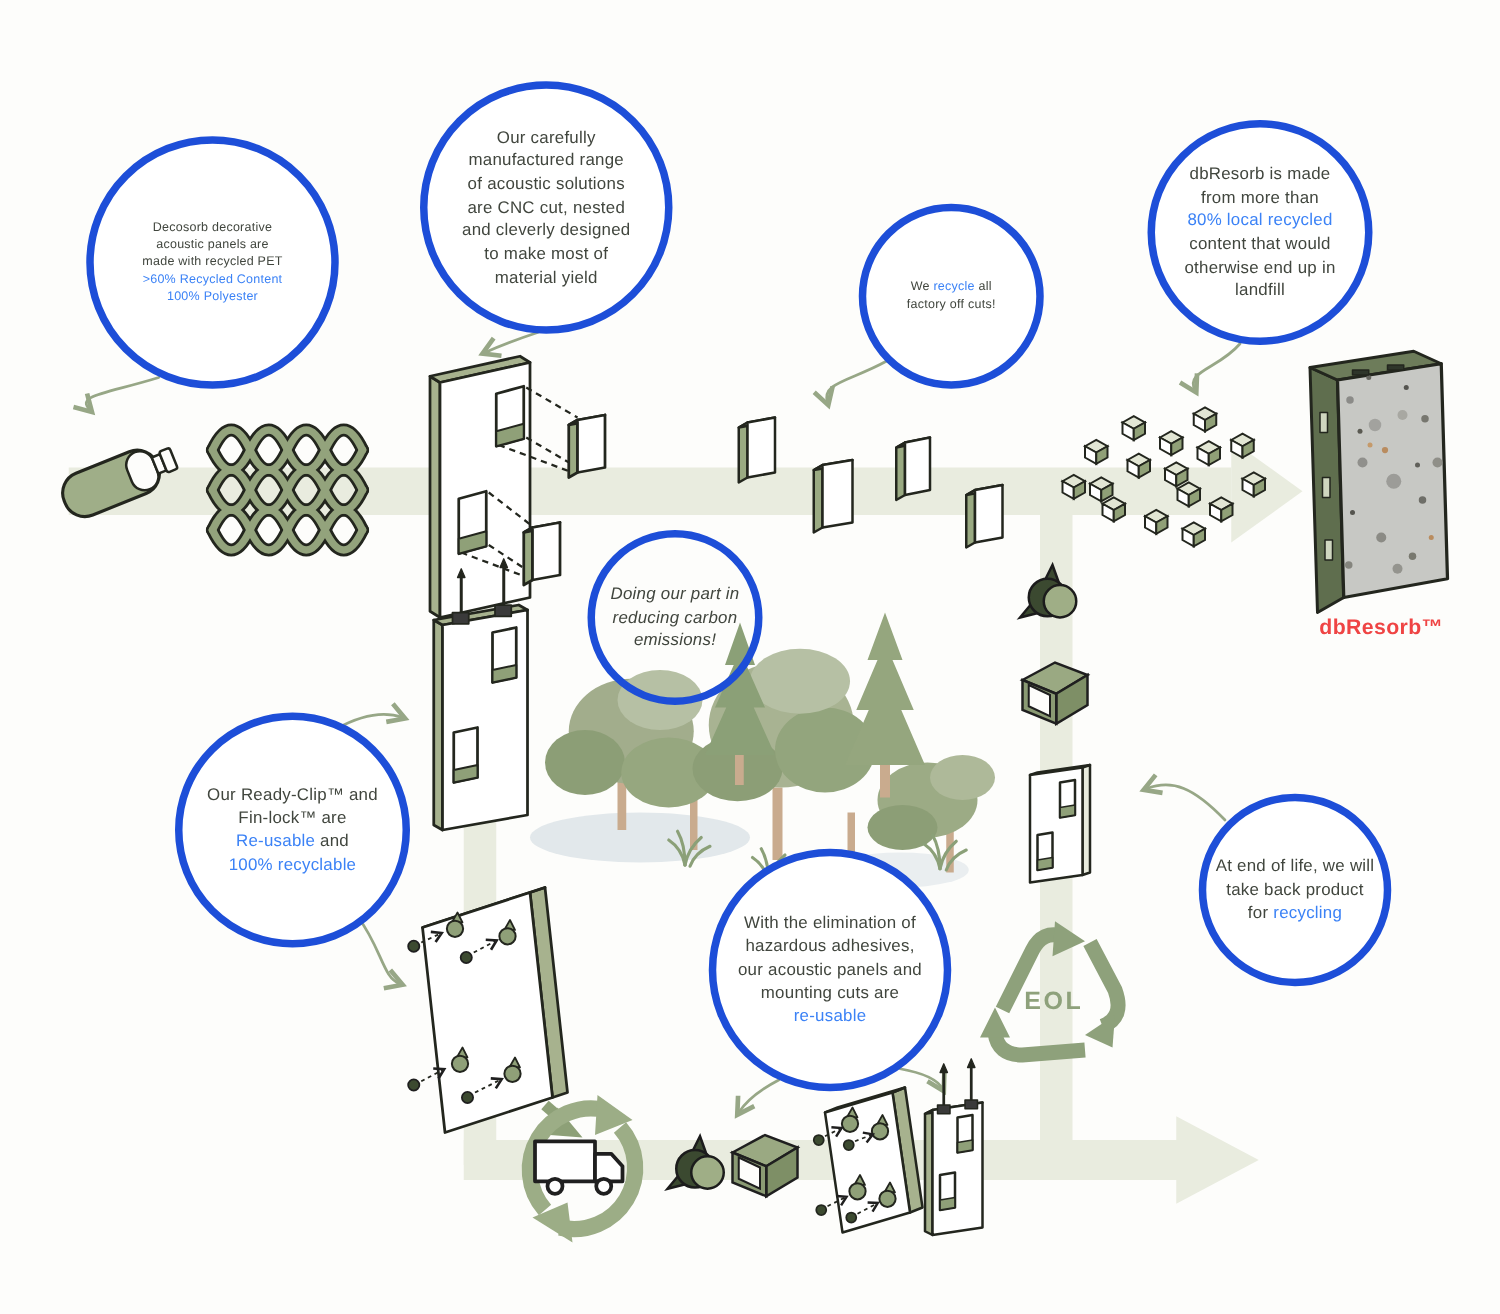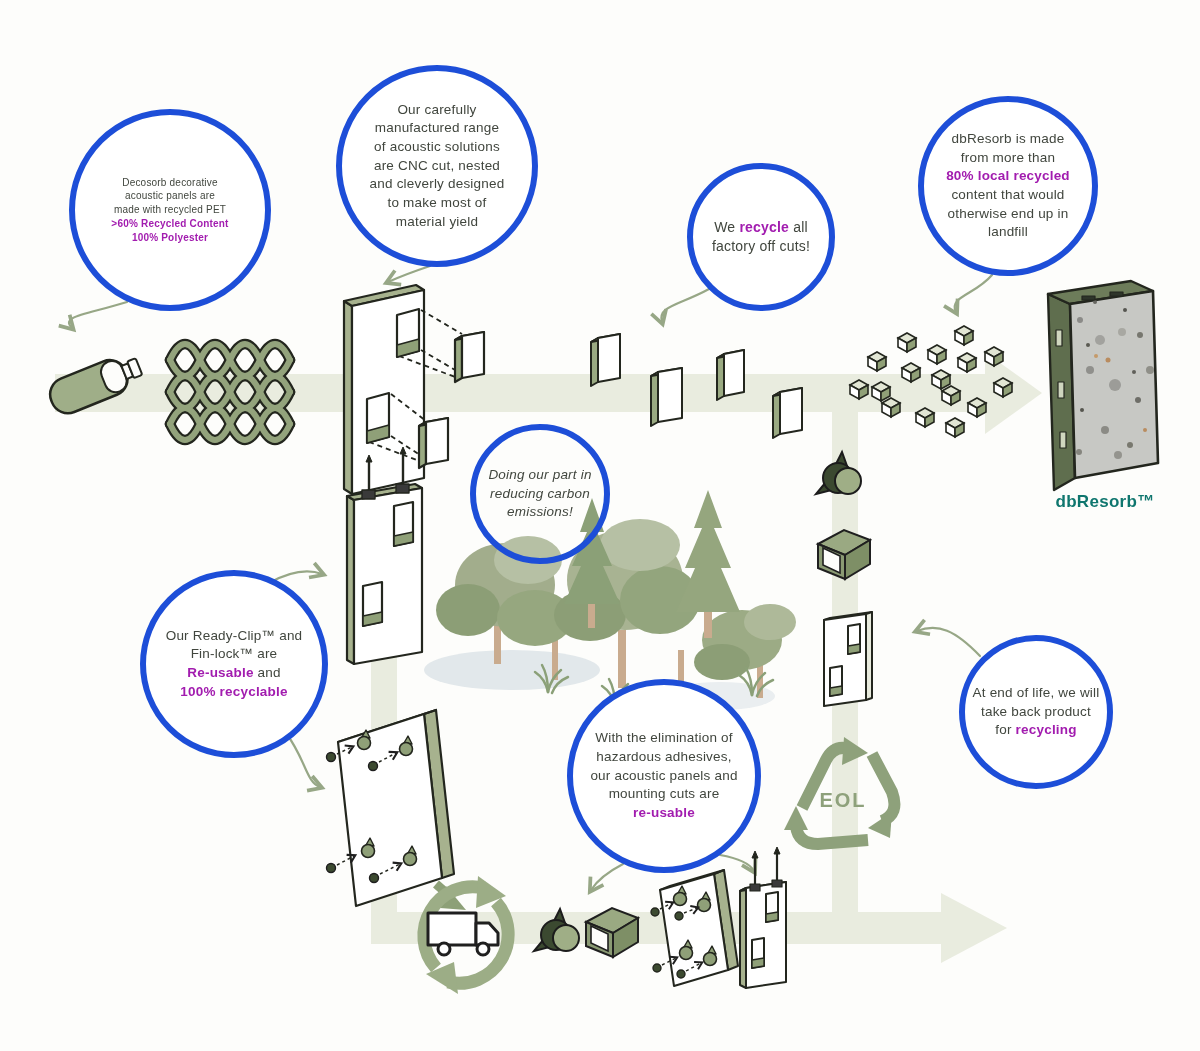--- a/index.html
+++ b/index.html
@@ -11,24 +11,24 @@
   svg text{font-family:"Liberation Sans", sans-serif;}
   #scene{position:absolute;left:0;top:0;}
   .bubble{
     position:absolute;border:6px solid #1d4ed8;border-radius:50%;
     background:#ffffff;display:flex;align-items:center;justify-content:center;
     text-align:center;color:#41463e;box-sizing:border-box;z-index:5;
   }
   .bubble.clear{background:transparent;font-style:italic;}
   .bubble p{margin:0;width:96%;line-height:1.38;letter-spacing:.2px;}
   .bubble .ln{display:block;}
-  .bubble b{color:#a21caf;font-weight:bold;}
+  .bubble b{color:#3b82f6;font-weight:normal;}
   #product-label{
     position:absolute;left:1035px;top:492px;width:140px;text-align:center;
-    font-weight:bold;font-size:17px;color:#0f766e;z-index:5;letter-spacing:.3px;
+    font-weight:bold;font-size:17px;color:#ef4444;z-index:5;letter-spacing:.3px;
   }
 </style>
 </head>
 <body>
 
 <svg id="scene" width="1200" height="1051" viewBox="0 0 1200 1051">
   <defs>
     <marker id="ah" markerWidth="10" markerHeight="10" refX="6" refY="4.5" orient="auto">
       <path d="M1,1 L7,4.5 L1,8" fill="none" stroke="#97a786" stroke-width="1.7"></path>
     </marker>
@@ -391,21 +391,21 @@
       <span class="ln"><span>Our carefully</span></span>
       <span class="ln"><span>manufactured range</span></span>
       <span class="ln"><span>of acoustic solutions</span></span>
       <span class="ln"><span>are CNC cut, nested</span></span>
       <span class="ln"><span>and cleverly designed</span></span>
       <span class="ln"><span>to make most of</span></span>
       <span class="ln"><span>material yield</span></span>
     </p>
 </div>
 
-<div class="bubble" style="left:687px;top:163px;width:148px;height:148px;font-size:14px;">
+<div class="bubble" style="left:687px;top:163px;width:148px;height:148px;font-size:10px;">
   <p>
       <span class="ln"><span>We </span><b>recycle</b><span> all</span></span>
       <span class="ln"><span>factory off cuts!</span></span>
     </p>
 </div>
 
 <div class="bubble" style="left:918px;top:96px;width:180px;height:180px;font-size:13.5px;">
   <p>
       <span class="ln"><span>dbResorb is made</span></span>
       <span class="ln"><span>from more than</span></span>

